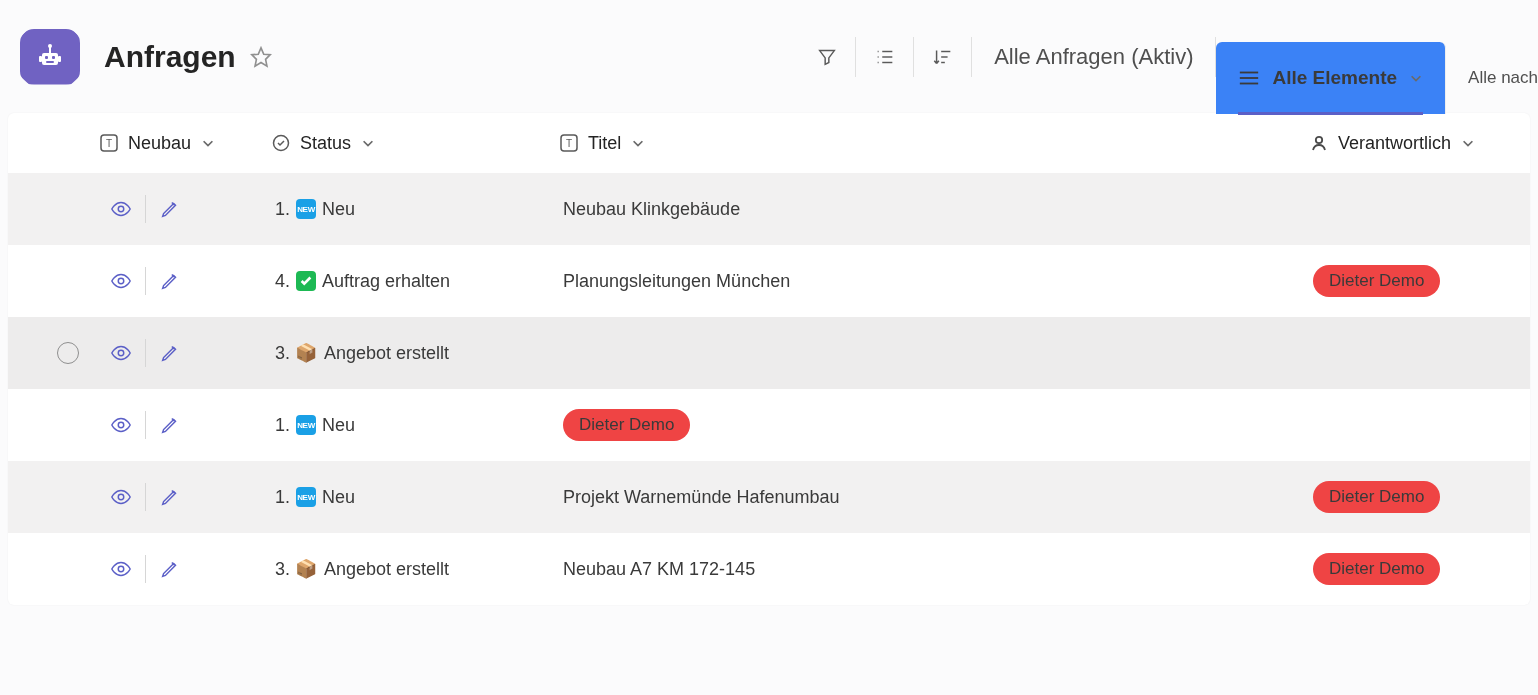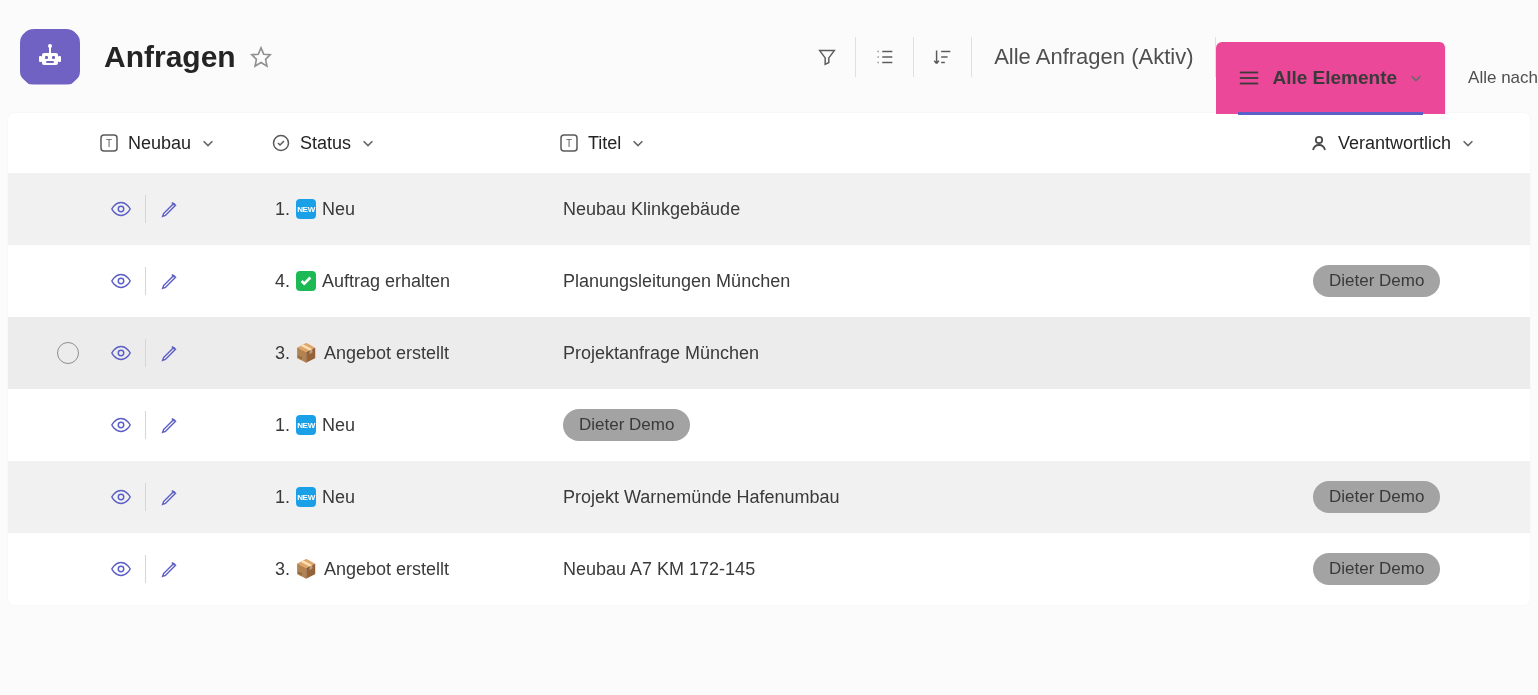--- a/index.html
+++ b/index.html
@@ -73,21 +73,21 @@
   }
   .tab {
     display: flex;
     align-items: center;
     padding: 0 22px;
     height: 72px;
     font-size: 19px;
     color: #3a3a3a;
     cursor: pointer;
     gap: 12px;
-    background: #ec4899;
+    background: #3b82f6;
     border-top-left-radius: 6px;
     border-top-right-radius: 6px;
     position: relative;
     top: 21px;
     border-right: 1px solid #eee;
   }
   .tab.active {
     font-weight: 600;
   }
   .tab.active::after {
@@ -180,21 +180,21 @@
   .status-ico.angebot {
     background: none; color: #b07d4b; font-size: 18px;
     width: 22px; height: 22px;
   }
   .status-ico.angebot::before { content: "📦"; font-size: 18px; }
   .status-ico.neu::before { content: "NEW"; font-size: 8px; letter-spacing: -0.3px; }
   .status-ico.auftrag svg { width:14px; height:14px; stroke:#fff; stroke-width:3; fill:none; }
 
   .badge {
     display:inline-block;
-    background:#a3a3a3;
+    background:#ef4444;
     color:#3a3a3a;
     padding: 6px 16px;
     border-radius: 18px;
     font-size: 17px;
   }
 
   .person-icon { width:18px; height:18px; stroke:#4a4a4a; fill:none; stroke-width:1.8; }
   .col-header .col { cursor: pointer; }
 </style>
 </head>
@@ -381,21 +381,20 @@
               <path d="M4 20l3-1 11-11-2-2L5 17l-1 3z"></path>
               <path d="M14 5l3 3"></path>
             </svg>
           </div>
         </div>
         <div class="col-status status-cell">
           <span class="status-num">3.</span>
           <span class="status-ico angebot"></span>
           <span>Angebot erstellt</span>
         </div>
-        <div class="col-titel"><span>Projektanfrage München</span></div>
         <div class="col-verant"></div>
       </div>
       <div class="row">
         <div class="col-sel">
           <div class="radio"></div>
         </div>
         <div class="col-aktion actions">
           <div class="act-btn">
             <svg viewBox="0 0 24 24">
               <path d="M2 12s3.5-7 10-7 10 7 10 7-3.5 7-10 7S2 12 2 12z"></path>

